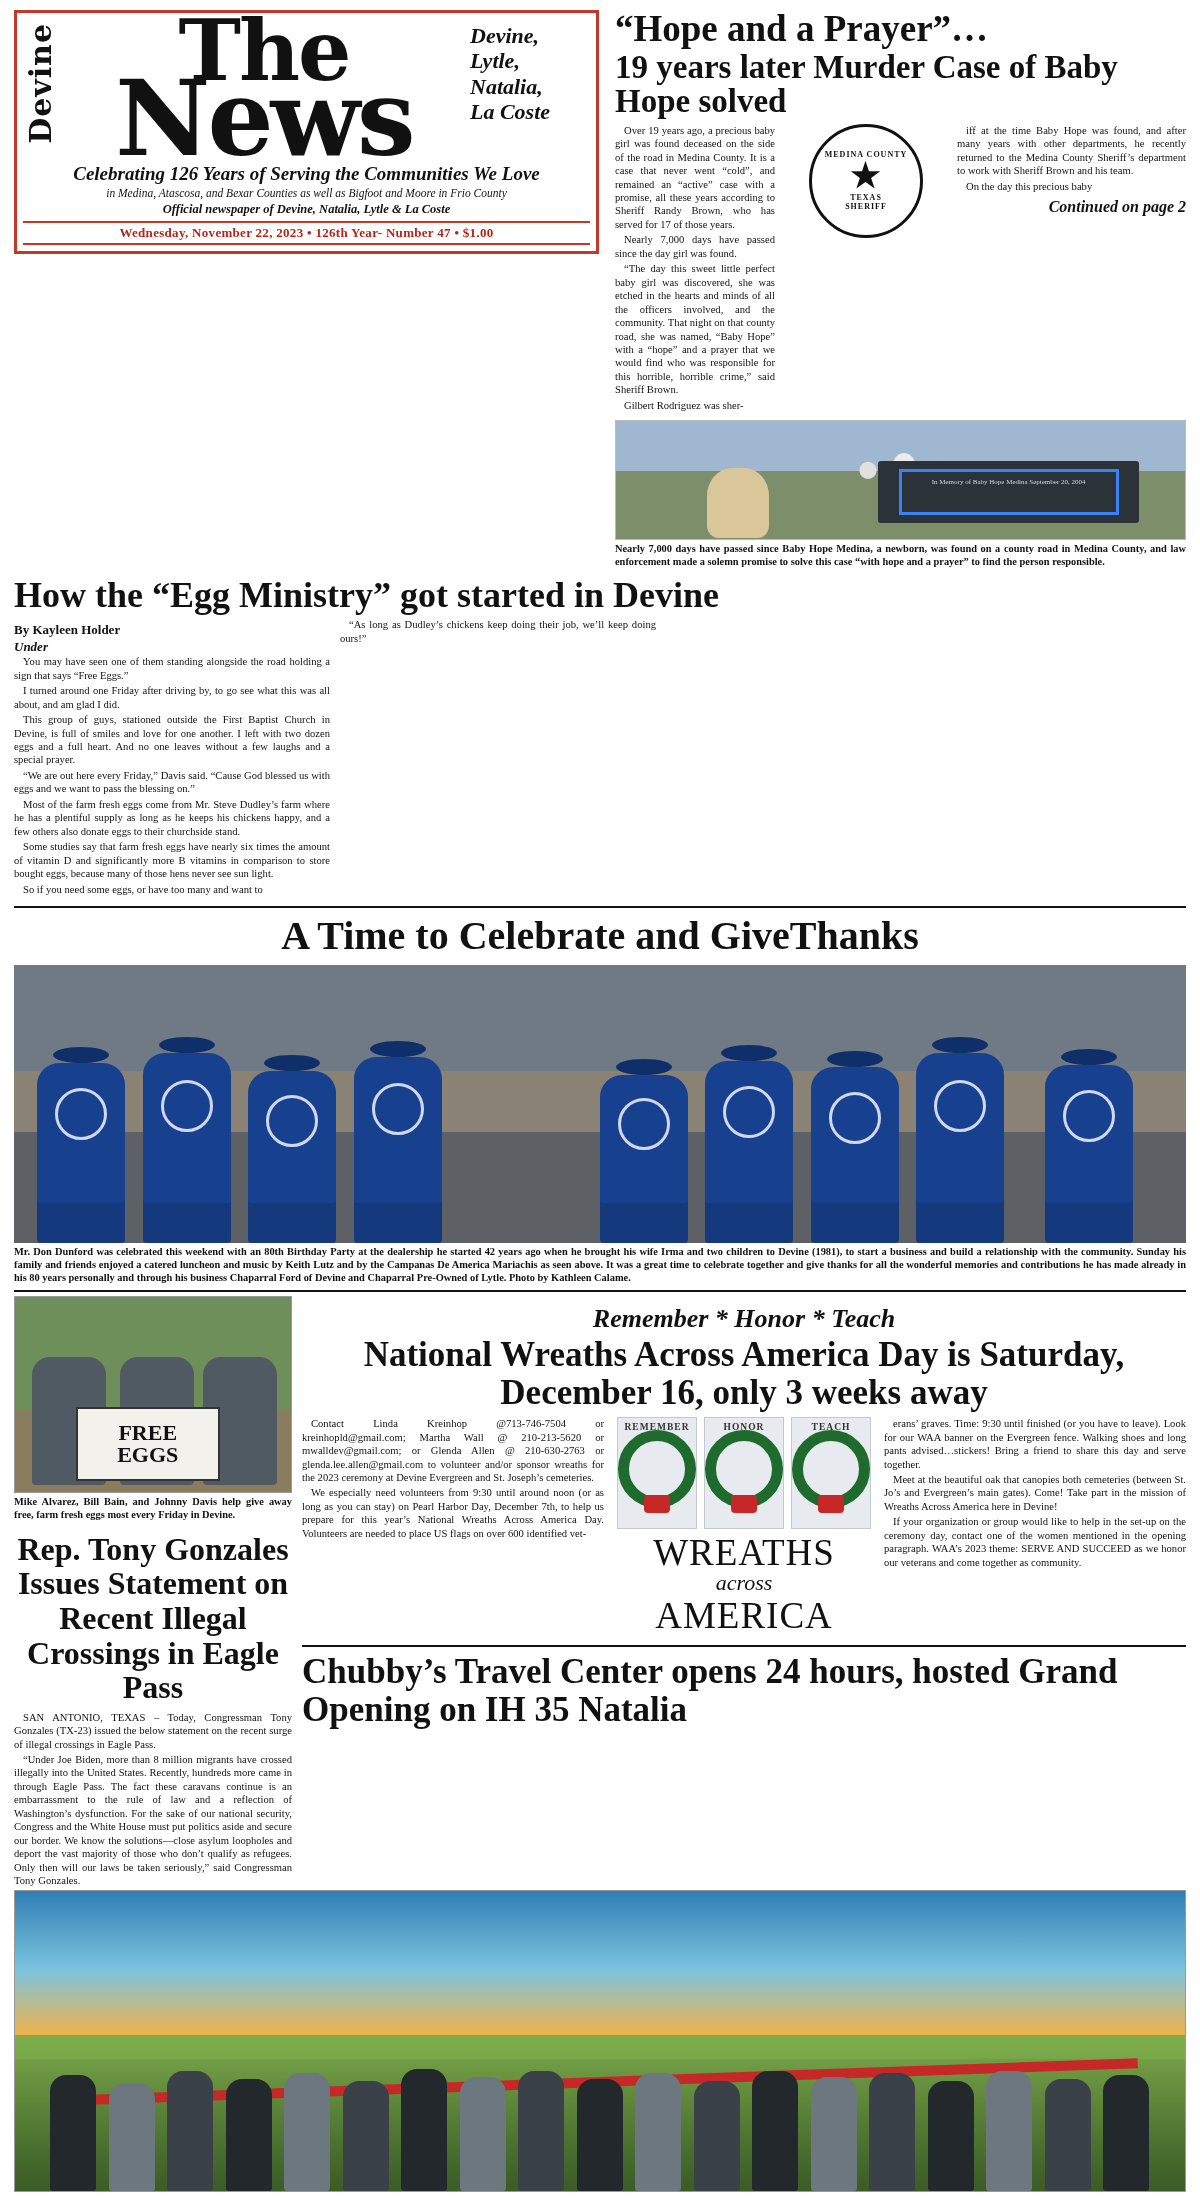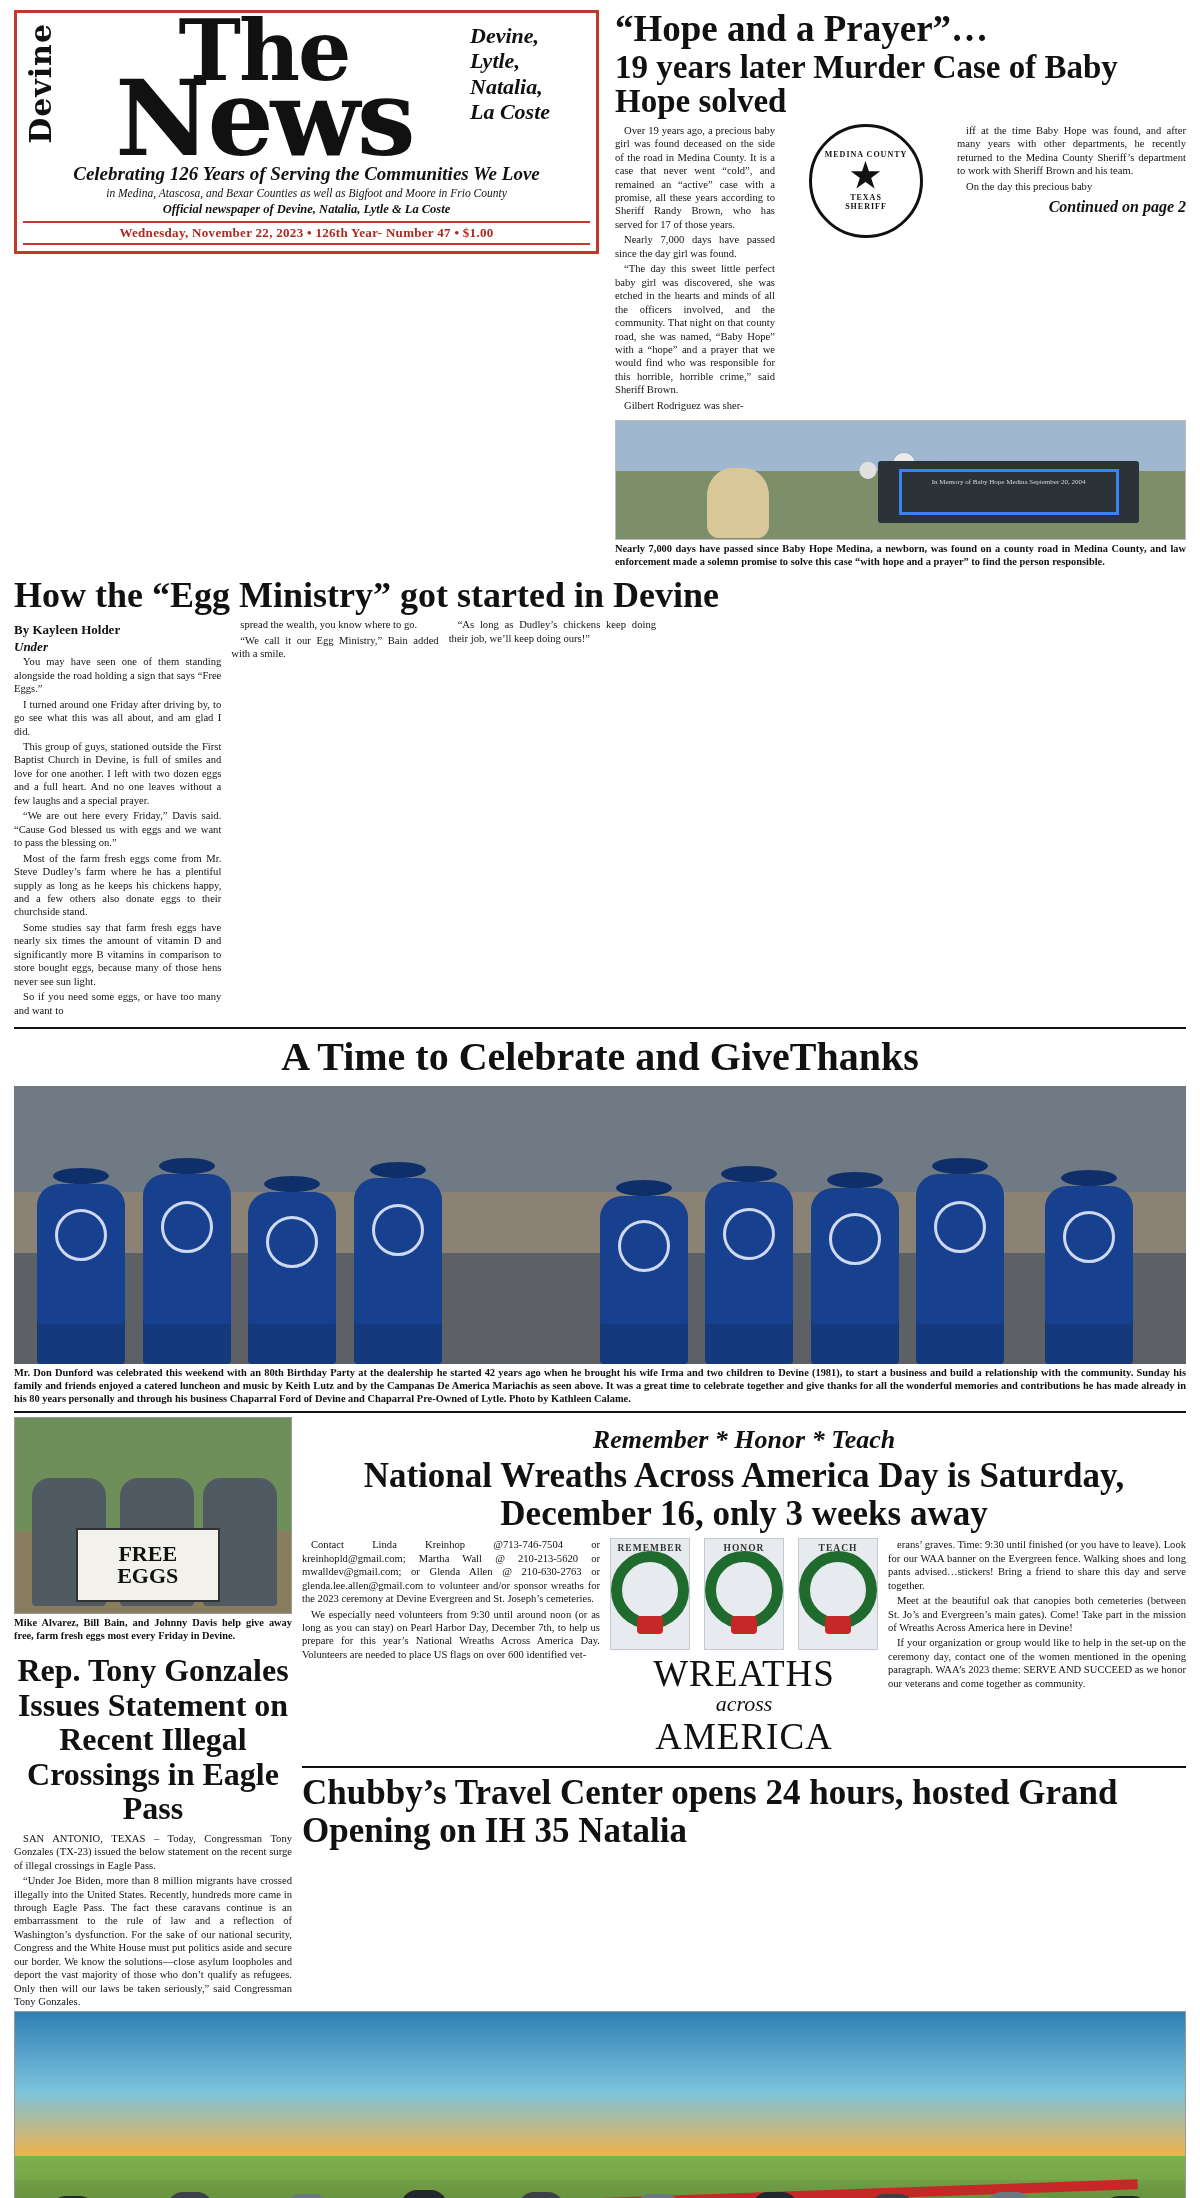--- a/index.html
+++ b/index.html
@@ -53,21 +53,21 @@
   .mariachi .person:after{content:"";position:absolute;left:50%;top:14%;transform:translateX(-50%);width:46px;height:46px;border:3px solid #cfd8ef;border-radius:50%;}
   .mariachi .person .hat{position:absolute;left:50%;top:-16px;transform:translateX(-50%);width:56px;height:16px;background:#0f2f6b;border-radius:50%;}
   
   .wreath-kicker{text-align:center;font-style:italic;font-weight:bold;font-size:26px;margin:8px 0 2px 0;}
   .wreath-head{text-align:center;font-weight:bold;font-size:35px;line-height:1.07;margin:0 0 6px 0;}
   .mid-wrap{display:flex;gap:10px;margin-top:6px;}
   .eggs-photo{flex:0 0 278px;height:195px;background:linear-gradient(#6f8f5a 0 58%,#8a7d5e 58% 100%);position:relative;overflow:hidden;border:1px solid #999;}
   .eggs-sign{position:absolute;left:22%;bottom:6%;width:140px;height:70px;background:#f2f1ec;border:2px solid #333;color:#111;font-weight:bold;font-size:22px;line-height:1;display:flex;flex-direction:column;align-items:center;justify-content:center;}
   .eggs-man{position:absolute;bottom:4%;width:74px;height:128px;background:#4f5a63;border-radius:18px 18px 4px 4px;}
   .wreaths-logo{flex:0 0 260px;text-align:center;}
-  .wreath-boxes{display:flex;gap:14px;justify-content:center;}
+  .wreath-boxes{display:flex;gap:7px;justify-content:center;}
   .wbox{width:78px;height:110px;background:#e7eaee;border:1px solid #c3c9d1;position:relative;}
   .wbox .lab{position:absolute;top:4px;left:0;right:0;font-size:9.5px;letter-spacing:1px;color:#333;font-weight:bold;}
   .wbox .ring{position:absolute;left:50%;top:46%;transform:translate(-50%,-50%);width:56px;height:56px;border-radius:50%;border:11px solid #1f6b2e;}
   .wbox .bow{position:absolute;left:50%;top:70%;transform:translateX(-50%);width:26px;height:18px;background:#c62828;border-radius:4px;}
   .wreaths-word{font-size:37px;font-weight:normal;letter-spacing:1px;margin-top:2px;font-family:"Liberation Serif",serif;}
   .across-word{font-style:italic;font-size:22px;margin-top:-4px;}
   .america-word{font-size:37px;letter-spacing:1px;margin-top:-2px;}
   
   .gonz-head{font-weight:bold;font-size:32px;line-height:1.08;text-align:center;margin:10px 0 6px 0;}
   
@@ -154,24 +154,20 @@
             <span>By Kayleen Holder</span>
             <em>Under</em>
           </div>
           <p>You may have seen one of them standing alongside the road holding a sign that says “Free Eggs.”</p>
           <p>I turned around one Friday after driving by, to go see what this was all about, and am glad I did.</p>
           <p>This group of guys, stationed outside the First Baptist Church in Devine, is full of smiles and love for one another. I left with two dozen eggs and a full heart. And no one leaves without a few laughs and a special prayer.</p>
           <p>“We are out here every Friday,” Davis said. “Cause God blessed us with eggs and we want to pass the blessing on.”</p>
           <p>Most of the farm fresh eggs come from Mr. Steve Dudley’s farm where he has a plentiful supply as long as he keeps his chickens happy, and a few others also donate eggs to their churchside stand.</p>
           <p>Some studies say that farm fresh eggs have nearly six times the amount of vitamin D and significantly more B vitamins in comparison to store bought eggs, because many of those hens never see sun light.</p>
           <p>So if you need some eggs, or have too many and want to</p>
-        </div>
-        <div class="col">
-          <p>spread the wealth, you know where to go.</p>
-          <p>“We call it our Egg Ministry,” Bain added with a smile.</p>
         </div>
         <div class="col">
           <p>“As long as Dudley’s chickens keep doing their job, we’ll keep doing ours!”</p>
         </div>
         <div style="flex:0 0 520px;"></div>
       </div>
     </div>
   </div>
 
   <div class="rule"></div>

